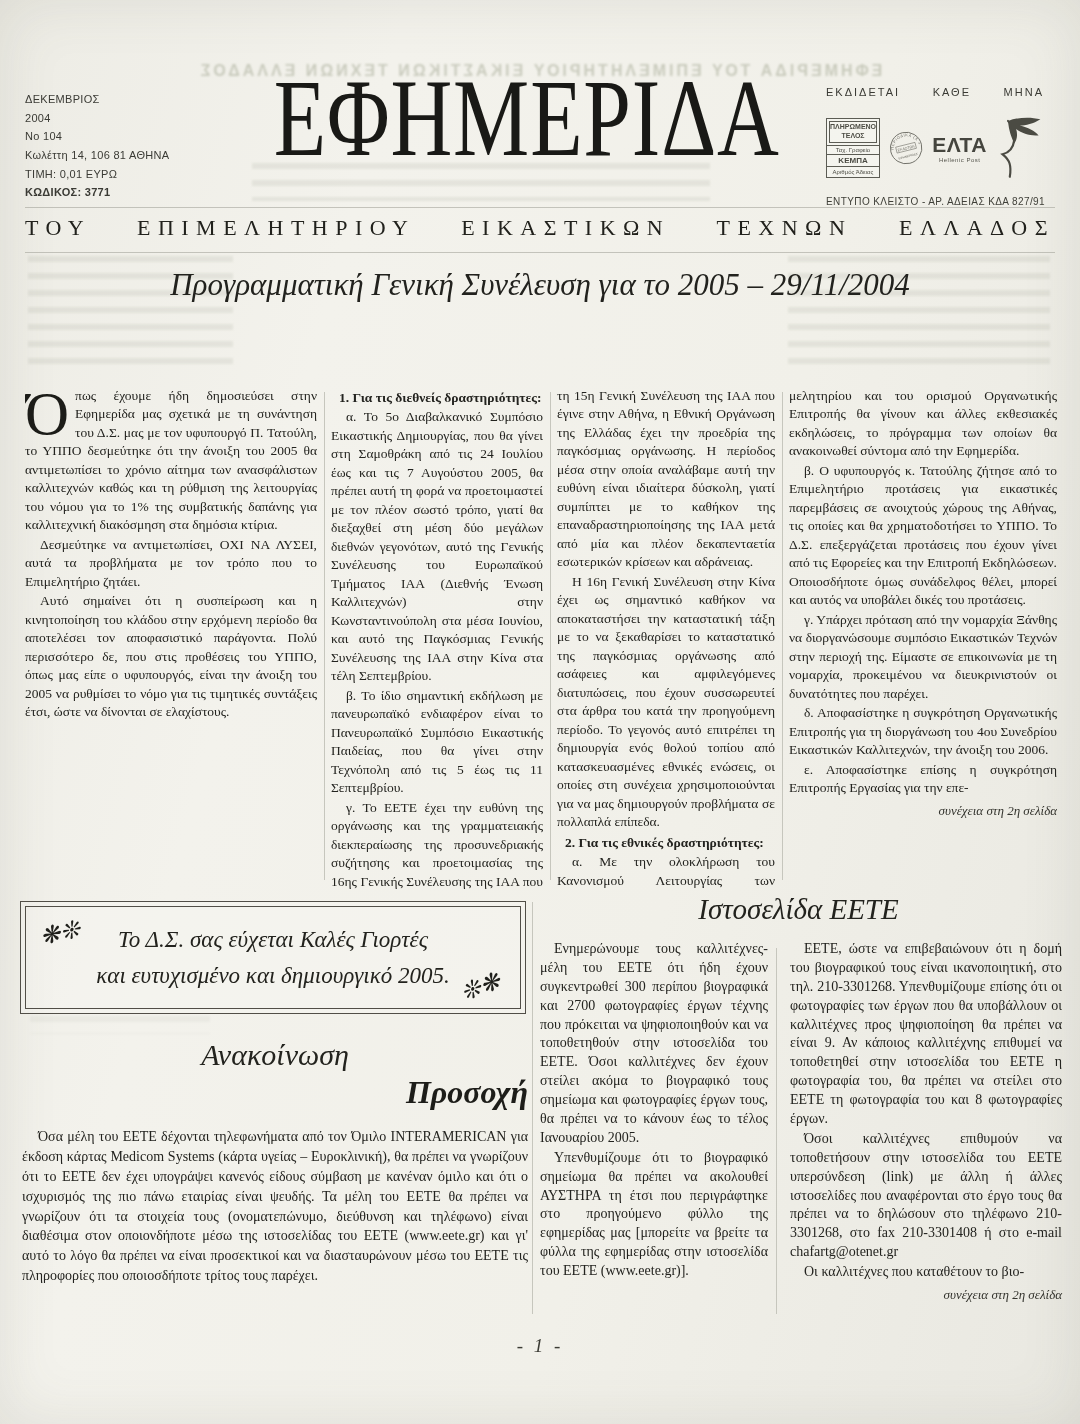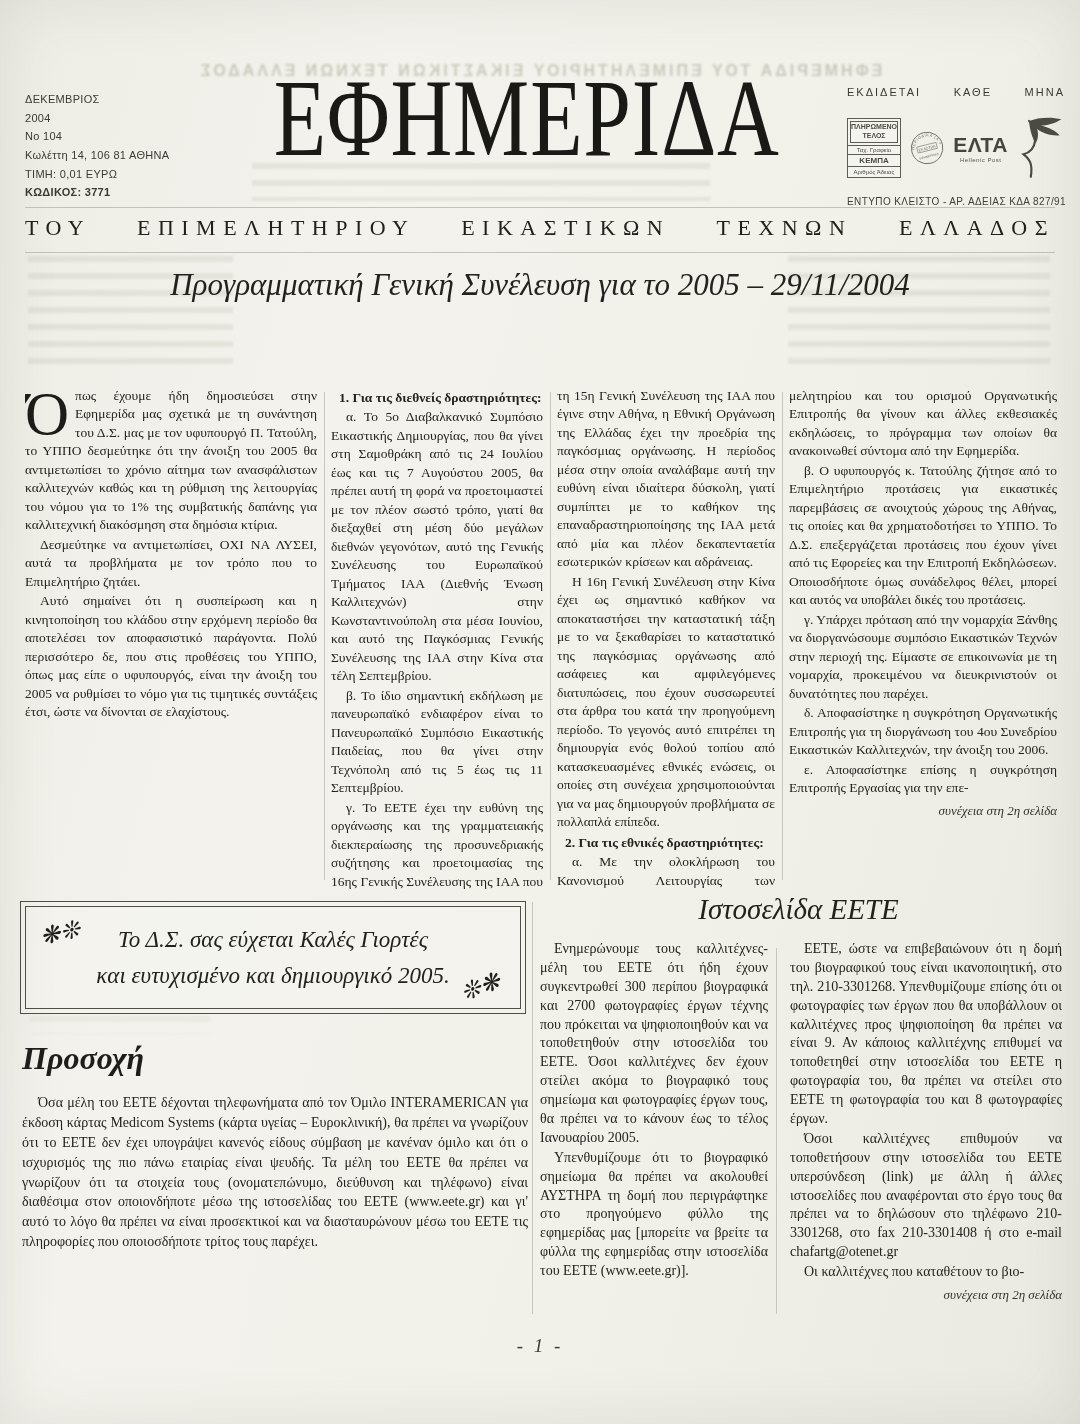--- a/index.html
+++ b/index.html
@@ -39,21 +39,21 @@
   .issue-info .b { font-weight: 700; }
   .masthead-title {
     position: absolute; left: 228px; top: 64px; width: 572px;
     text-align: center;
     font-size: 102px; line-height: 1; letter-spacing: 1px;
     color: #18181500; 
     color: #191916;
     transform: scale(.84, 1.07); transform-origin: 50% 0;
     font-weight: 400;
   }
-  .right-block { position: absolute; right: 15px; top: 86px; width: 234px; padding-left: 16px; }
+  .right-block { position: absolute; right: 36px; top: 86px; width: 234px; padding-left: 16px; }
   .frequency {
     font-family: "Liberation Sans", sans-serif;
     font-size: 11px; letter-spacing: 2px; color: #3a3a34;
     text-align: justify; text-align-last: justify;
   }
   .stamps { display: flex; align-items: center; gap: 9px; margin-top: 9px; height: 82px; }
   .paid-stamp {
     width: 68px; border: 1px solid #5c5c54; background: rgba(255,255,255,.25);
     font-family: "Liberation Sans", sans-serif; text-align: center; color: #4c4c44;
   }
@@ -121,21 +121,21 @@
     border: 1px solid #514e47; height: 100%;
     display: flex; flex-direction: column; align-items: center; justify-content: center;
     position: relative; font-style: italic; font-size: 23px; line-height: 1.55; color: #23231e;
   }
   .holly { position: absolute; color: #1f1f1b; font-size: 24px; line-height: 1; }
   .holly-tl { left: 14px; top: 14px; transform: rotate(-12deg); }
   .holly-br { right: 16px; bottom: 12px; transform: rotate(160deg); }
   
   .announce { position: absolute; left: 22px; top: 1038px; width: 506px; }
   .announce-title { text-align: center; font-style: italic; font-size: 30px; color: #23231e; }
-  .announce-sub { text-align: left; font-style: italic; font-weight: 700; font-size: 32px; margin: 2px 0 16px; color: #1d1d19; }
+  .announce-sub { text-align: right; font-style: italic; font-weight: 700; font-size: 32px; margin: 2px 0 16px; color: #1d1d19; }
   .announce-body { font-size: 14px; line-height: 1.42; text-align: justify; text-indent: 16px; }
   
   .website { position: absolute; left: 540px; top: 893px; width: 517px; }
   .website-heading { text-align: center; font-style: italic; font-size: 29px; margin-bottom: 14px; color: #22221d; }
   .website-cols { display: grid; grid-template-columns: 228px 272px; column-gap: 17px; font-size: 14px; line-height: 1.35; text-align: justify; gap: 22px; }
   .website-cols p { text-indent: 14px; margin-bottom: 1px; }
   
   .pagenum {
     position: absolute; top: 1335px; left: 0; width: 100%;
     text-align: center; font-style: italic; font-size: 19px;
@@ -248,30 +248,31 @@
   <div class="gbox">
     <div class="gbox-inner">
       <span class="holly holly-tl">❋❊</span>
       <div>Το Δ.Σ. σας εύχεται Καλές Γιορτές</div>
       <div>και ευτυχισμένο και δημιουργικό 2005.</div>
       <span class="holly holly-br">❋❊</span>
     </div>
   </div>
 
   <div class="announce">
+    <div class="announce-title">Ανακοίνωση</div>
     <div class="announce-sub">Προσοχή</div>
     <p class="announce-body">Όσα μέλη του ΕΕΤΕ δέχονται τηλεφωνήματα από τον Όμιλο INTERAMERICAN για έκδοση κάρτας Medicom Systems (κάρτα υγείας – Ευροκλινική), θα πρέπει να γνωρίζουν ότι το ΕΕΤΕ δεν έχει υπογράψει κανενός είδους σύμβαση με κανέναν όμιλο και ότι ο ισχυρισμός της πιο πάνω εταιρίας είναι ψευδής. Τα μέλη του ΕΕΤΕ θα πρέπει να γνωρίζουν ότι τα στοιχεία τους (ονοματεπώνυμο, διεύθυνση και τηλέφωνο) είναι διαθέσιμα στον οποιονδήποτε μέσω της ιστοσελίδας του ΕΕΤΕ (www.eete.gr) και γι' αυτό το λόγο θα πρέπει να είναι προσεκτικοί και να διασταυρώνουν μέσω του ΕΕΤΕ τις πληροφορίες που οποιοσδήποτε τρίτος τους παρέχει.</p>
   </div>
 
   <div class="website">
     <div class="website-heading">Ιστοσελίδα ΕΕΤΕ</div>
     <div class="website-cols">
       <div class="col">
         <p class="first">Ενημερώνουμε τους καλλιτέχνες-μέλη του ΕΕΤΕ ότι ήδη έχουν συγκεντρωθεί 300 περίπου βιογραφικά και 2700 φωτογραφίες έργων τέχνης που πρόκειται να ψηφιοποιηθούν και να τοποθετηθούν στην ιστοσελίδα του ΕΕΤΕ. Όσοι καλλιτέχνες δεν έχουν στείλει ακόμα το βιογραφικό τους σημείωμα και φωτογραφίες έργων τους, θα πρέπει να το κάνουν έως το τέλος Ιανουαρίου 2005.</p>
-        <p>Υπενθυμίζουμε ότι το βιογραφικό σημείωμα θα πρέπει να ακολουθεί ΑΥΣΤΗΡΑ τη δομή που περιγράφτηκε στο προηγούμενο φύλλο της εφημερίδας μας [μπορείτε να βρείτε τα φύλλα της εφημερίδας στην ιστοσελίδα του ΕΕΤΕ (www.eete.gr)].</p>
+        <p>Υπενθυμίζουμε ότι το βιογραφικό σημείωμα θα πρέπει να ακολουθεί ΑΥΣΤΗΡΑ τη έτσι που περιγράφτηκε στο προηγούμενο φύλλο της εφημερίδας μας [μπορείτε να βρείτε τα φύλλα της εφημερίδας στην ιστοσελίδα του ΕΕΤΕ (www.eete.gr)].</p>
       </div>
       <div class="col">
         <p class="first">ΕΕΤΕ, ώστε να επιβεβαιώνουν ότι η δομή του βιογραφικού τους είναι ικανοποιητική, στο τηλ. 210-3301268. Υπενθυμίζουμε επίσης ότι οι φωτογραφίες των έργων που θα υποβάλλουν οι καλλιτέχνες προς ψηφιοποίηση θα πρέπει να είναι 9. Αν κάποιος καλλιτέχνης επιθυμεί να τοποθετηθεί στην ιστοσελίδα του ΕΕΤΕ η φωτογραφία του, θα πρέπει να στείλει στο ΕΕΤΕ τη φωτογραφία του και 8 φωτογραφίες έργων.</p>
         <p>Όσοι καλλιτέχνες επιθυμούν να τοποθετήσουν στην ιστοσελίδα του ΕΕΤΕ υπερσύνδεση (link) με άλλη ή άλλες ιστοσελίδες που αναφέρονται στο έργο τους θα πρέπει να το δηλώσουν στο τηλέφωνο 210-3301268, στο fax 210-3301408 ή στο e-mail chafartg@otenet.gr</p>
         <p>Οι καλλιτέχνες που καταθέτουν το βιο-</p>
         <p class="continuation">συνέχεια στη 2η σελίδα</p>
       </div>
     </div>
   </div>
 

